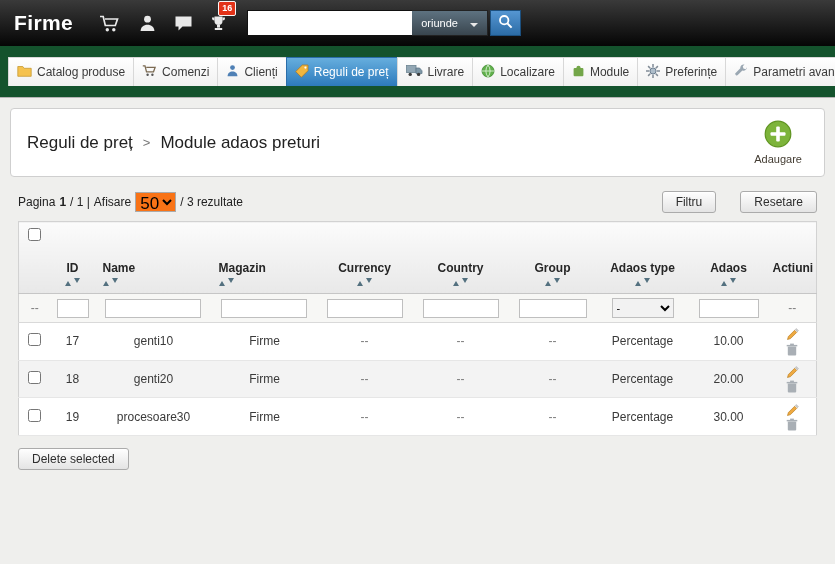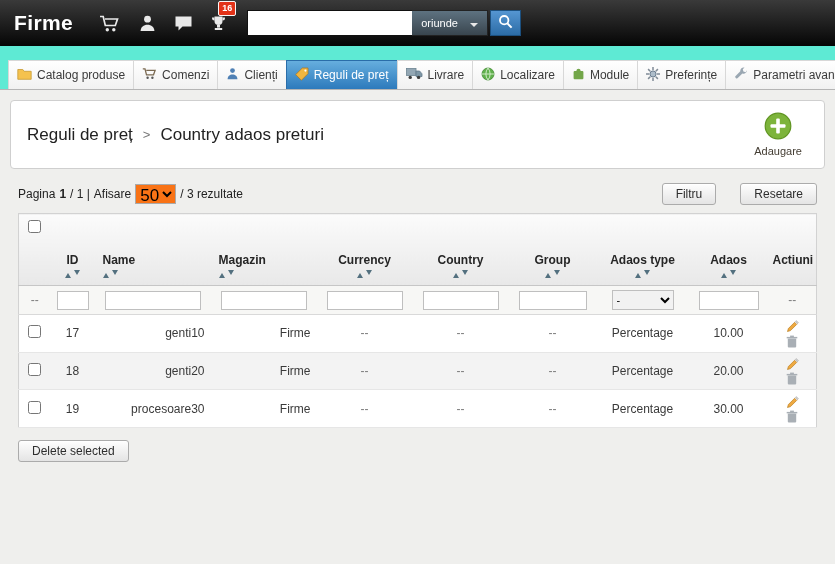--- a/index.html
+++ b/index.html
@@ -36,22 +36,22 @@
   }
   .scope-caret { width:0; height:0; border:4px solid transparent; border-top-color:#e8e8e8; margin-top:7px; }
   .search-btn {
     width:31px; margin-left:2px;
     background:linear-gradient(#5596d2,#2c6ca6); border:1px solid #1c507f;
     display:flex; align-items:center; justify-content:center; cursor:pointer;
   }
 
   
   .menubar {
-    background:#5eead4; height:44px; border-bottom:1px solid #b5b5b5;
-    display:flex; align-items:flex-end; padding:0 0 0 8px; white-space:nowrap;
+    background:#14532d; height:52px; border-bottom:1px solid #b5b5b5;
+    display:flex; align-items:center; padding:0 0 0 8px; white-space:nowrap;
   }
   .tab {
     display:flex; align-items:center; gap:5px; padding:6px 8px; height:29px;
     border:1px solid #d8d8d8; border-bottom:none; margin-right:-1px;
     background:linear-gradient(#ffffff,#f1f1f1);
     font-size:12px; color:#3b3b3b; cursor:pointer;
   }
   .tab.active {
     background:linear-gradient(#66aede,#2d7abc);
     border-color:#2a6da9; color:#fff;
@@ -96,21 +96,21 @@
   }
   th.al { text-align:left; padding-left:8px; }
   .th-label { display:block;margin-top:33px; }
   .arrs { display:inline-flex; gap:3px; margin-top:3px; cursor:pointer; align-items:center; }
   .arr-up { width:0; height:0; border:3px solid transparent; border-bottom:5px solid #53707f; cursor:pointer; }
   .arr-down { width:0; height:0; border:3px solid transparent; border-top:5px solid #53707f; cursor:pointer; }
   td {
     border-bottom:1px solid #e6e6e6; padding:4px 6px;
     font-size:12px; color:#3a3a3a; text-align:center; height:27px; overflow:hidden;
   }
-  td.al { text-align:right; padding-left:8px;margin-left:32px; }
+  td.al { text-align:center; padding-left:8px;margin-left:32px; }
   td.muted { color:#7d7d7d; }
   tr.filter-row td { background:#f7f7f5; border-bottom:1px solid #d9d9d9; }
   tr.row-even td { background:#f3f3f3; }
   tr.row-odd td { background:#fff; }
   .f-input { width:calc(100% - 8px); height:19px; border:1px solid #bfbfbf; padding:0 3px; font-size:11px; }
   .f-input.f-id { width:32px; }
   .f-select { width:62px; height:20px; font-size:11px; border:1px solid #bfbfbf; background:#f2f2f2; }
   .actions a { display:inline-flex; margin:0 3px; cursor:pointer; vertical-align:middle; }
 
   .delete-btn { margin:12px 0 0 8px; }
@@ -236,21 +236,21 @@
   </div>
 
 </nav>
 
 <div class="content">
 
   
   <section class="panel">
     <span class="crumb link">Reguli de preț</span>
     <span class="crumb-sep">&gt;</span>
-    <span class="crumb">Country adaos preturi</span>
+    <span class="crumb">Module adaos preturi</span>
     <div class="add-block">
       <span>
         <svg width="28" height="28" viewBox="0 0 28 28">
             <circle cx="14" cy="14" r="12.8" fill="#7db43b" stroke="#5f9421" stroke-width="1.2"></circle>
             <rect x="12.2" y="6.5" width="3.6" height="15" rx="1" fill="#fff"></rect>
             <rect x="6.5" y="12.2" width="15" height="3.6" rx="1" fill="#fff"></rect>
           </svg>
       </span>
       <span class="add-label">Adaugare</span>
     </div>

